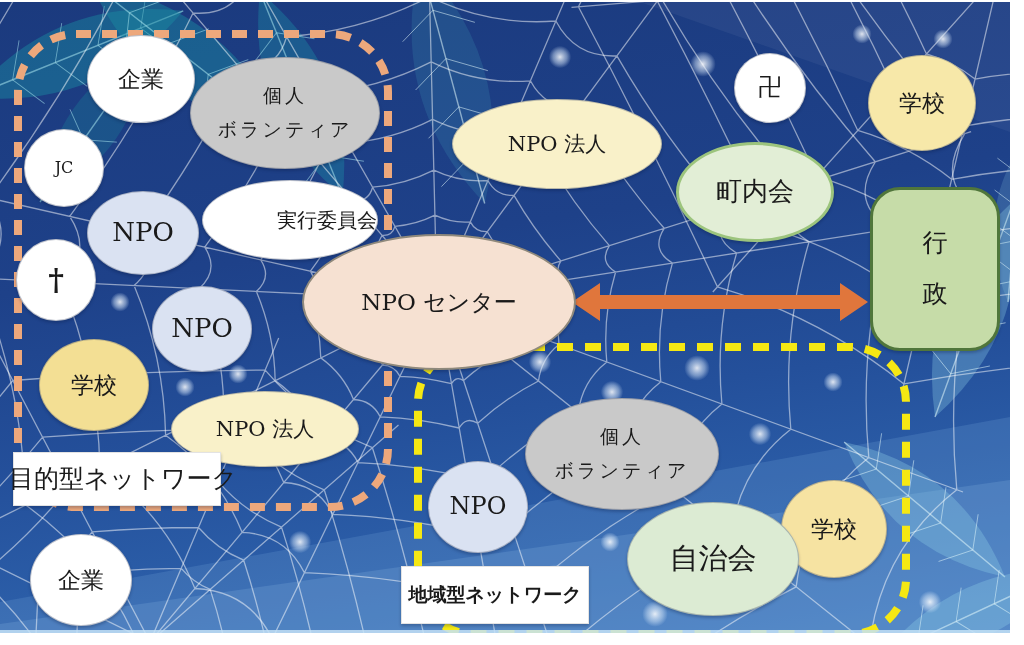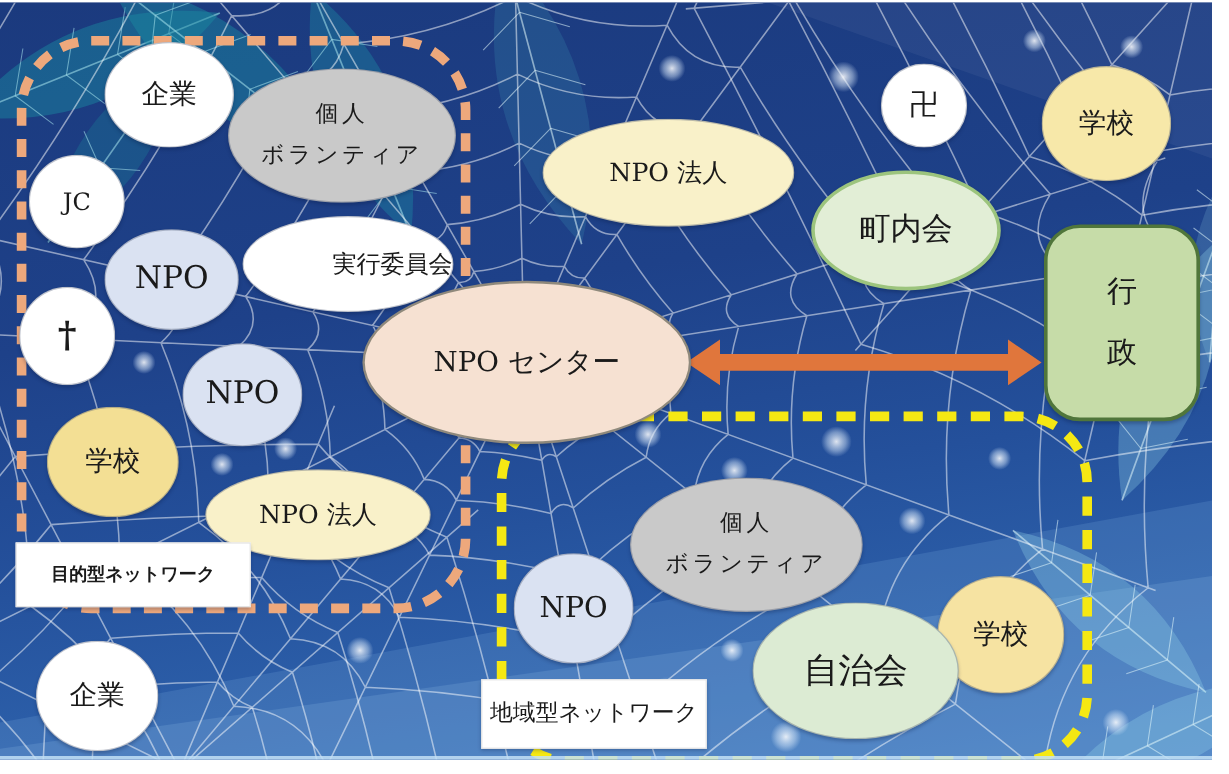--- a/index.html
+++ b/index.html
@@ -137,42 +137,42 @@
         <polygon points="572,300 600,281 600,293 840,293 840,281 868,300 840,319 840,307 600,307 600,319" fill="#E0763C"></polygon>
       </svg>
     <div id="nodes">
         <div class="node" style="left: 87px; top: 33px; width: 106px; height: 86px; background: rgb(255, 255, 255); font-size: 23px; border-radius: 50%; border: 1px solid rgba(70, 80, 110, 0.35);">
           <span>企業</span>
         </div>
         <div class="node" style="left: 190px; top: 55px; width: 188px; height: 110px; background: rgb(201, 201, 201); font-size: 19px; border-radius: 50%; border: 1px solid rgba(70, 80, 110, 0.35); letter-spacing: 3px; row-gap: 12px;">
           <span>個人</span>
           <span>ボランティア</span>
         </div>
-        <div class="node" style="left: 24px; top: 127px; width: 78px; height: 76px; background: rgb(255, 255, 255); font-size: 20px; border-radius: 50%; border: 1px solid rgba(70, 80, 110, 0.35);">
+        <div class="node" style="left: 24px; top: 127px; width: 78px; height: 76px; background: rgb(255, 255, 255); font-size: 16px; border-radius: 50%; border: 1px solid rgba(70, 80, 110, 0.35);">
           <span>JC</span>
         </div>
         <div class="node" style="left: 87px; top: 189px; width: 110px; height: 82px; background: rgb(218, 226, 242); font-size: 26px; border-radius: 50%; border: 1px solid rgba(70, 80, 110, 0.35);">
           <span>NPO</span>
         </div>
         <div class="node" style="left: 202px; top: 178px; width: 174px; height: 78px; background: rgb(255, 255, 255); font-size: 20px; border-radius: 50%; border: 1px solid rgba(70, 80, 110, 0.35); align-items: flex-end;">
           <span>実行委員会</span>
         </div>
         <div class="node" style="left: 16px; top: 237px; width: 78px; height: 80px; background: rgb(255, 255, 255); font-size: 30px; border-radius: 50%; border: 1px solid rgba(70, 80, 110, 0.35); font-weight: bold;">
           <span>†</span>
         </div>
         <div class="node" style="left: 152px; top: 284px; width: 98px; height: 84px; background: rgb(218, 226, 242); font-size: 26px; border-radius: 50%; border: 1px solid rgba(70, 80, 110, 0.35);">
           <span>NPO</span>
         </div>
         <div class="node" style="left: 39px; top: 337px; width: 108px; height: 90px; background: rgb(243, 223, 148); font-size: 23px; border-radius: 50%; border: 1px solid rgba(70, 80, 110, 0.35);">
           <span>学校</span>
         </div>
         <div class="node" style="left: 171px; top: 389px; width: 186px; height: 74px; background: rgb(249, 241, 201); font-size: 21px; border-radius: 50%; border: 1px solid rgba(70, 80, 110, 0.35);">
           <span>NPO 法人</span>
         </div>
-        <div class="node gothic" style="left: 13px; top: 450px; width: 194px; height: 52px; background: rgb(255, 255, 255); font-size: 15px; border-radius: 0px; border: 1px solid rgb(227, 227, 227); font-weight: bold;">
+        <div class="node gothic" style="left: 13px; top: 450px; width: 194px; height: 52px; background: rgb(255, 255, 255); font-size: 25px; border-radius: 0px; border: 1px solid rgb(227, 227, 227); font-weight: normal; padding-left: 12px;">
           <span>目的型ネットワーク</span>
         </div>
         <div class="node" style="left: 30px; top: 532px; width: 100px; height: 90px; background: rgb(255, 255, 255); font-size: 23px; border-radius: 50%; border: 1px solid rgba(70, 80, 110, 0.35);">
           <span>企業</span>
         </div>
         <div class="node" style="left: 452px; top: 97px; width: 208px; height: 88px; background: rgb(249, 241, 201); font-size: 21px; border-radius: 50%; border: 1px solid rgba(70, 80, 110, 0.35);">
           <span>NPO 法人</span>
         </div>
         <div class="node" style="left: 734px; top: 51px; width: 70px; height: 68px; background: rgb(255, 255, 255); font-size: 24px; border-radius: 50%; border: 1px solid rgba(70, 80, 110, 0.35);">
           <span>卍</span>
@@ -196,19 +196,19 @@
         </div>
         <div class="node" style="left: 428px; top: 459px; width: 98px; height: 90px; background: rgb(218, 226, 242); font-size: 24px; border-radius: 50%; border: 1px solid rgba(70, 80, 110, 0.35);">
           <span>NPO</span>
         </div>
         <div class="node" style="left: 781px; top: 478px; width: 104px; height: 96px; background: rgb(246, 227, 162); font-size: 23px; border-radius: 50%; border: 1px solid rgba(70, 80, 110, 0.35);">
           <span>学校</span>
         </div>
         <div class="node" style="left: 627px; top: 500px; width: 170px; height: 112px; background: rgb(220, 235, 211); font-size: 29px; border-radius: 50%; border: 1px solid rgba(70, 80, 110, 0.35);">
           <span>自治会</span>
         </div>
-        <div class="node gothic" style="left: 401px; top: 564px; width: 186px; height: 56px; background: rgb(255, 255, 255); font-size: 19px; border-radius: 0px; border: 1px solid rgb(227, 227, 227); font-weight: normal;">
+        <div class="node gothic" style="left: 401px; top: 564px; width: 186px; height: 56px; background: rgb(255, 255, 255); font-size: 19px; border-radius: 0px; border: 1px solid rgb(227, 227, 227); font-weight: bold;">
           <span>地域型ネットワーク</span>
         </div>
       </div>
     <div id="edgeline"></div>
   </div>
 </div>
 
 </body></html>

